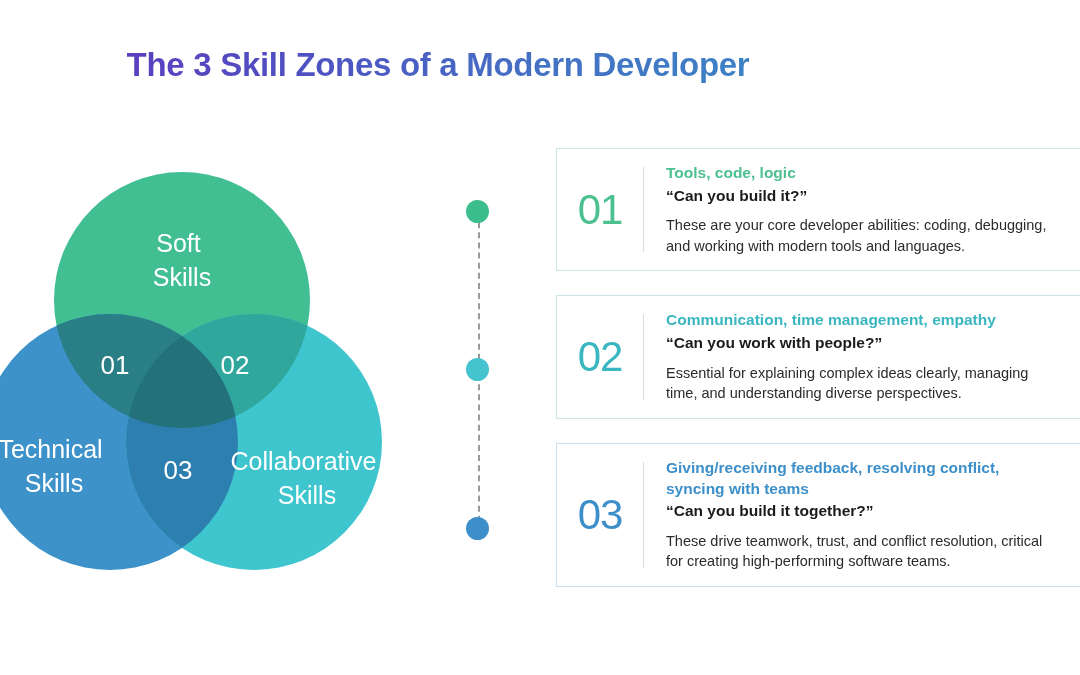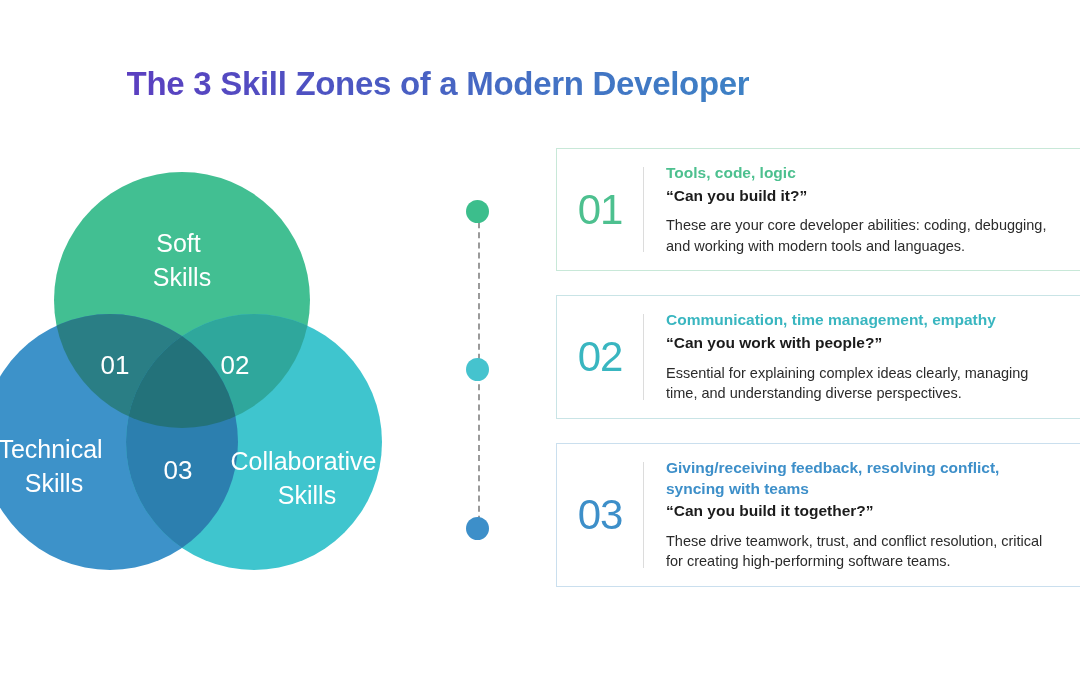--- a/index.html
+++ b/index.html
@@ -15,21 +15,20 @@
     position: relative;
   }
 
   
   .title-wrap {
     position: absolute;
     left: 0;
     top: 46px;
     width: 876px;
     text-align: center;
-    margin-top: 19px;
   }
   .title {
     display: inline-block;
     font-size: 33px;
     font-weight: bold;
     letter-spacing: -0.3px;
     background-image: linear-gradient(90deg, #5B3FC0 0%, #4E52C2 30%, #4470C4 65%, #3D81C5 100%);
     -webkit-background-clip: text;
     background-clip: text;
     color: transparent;

